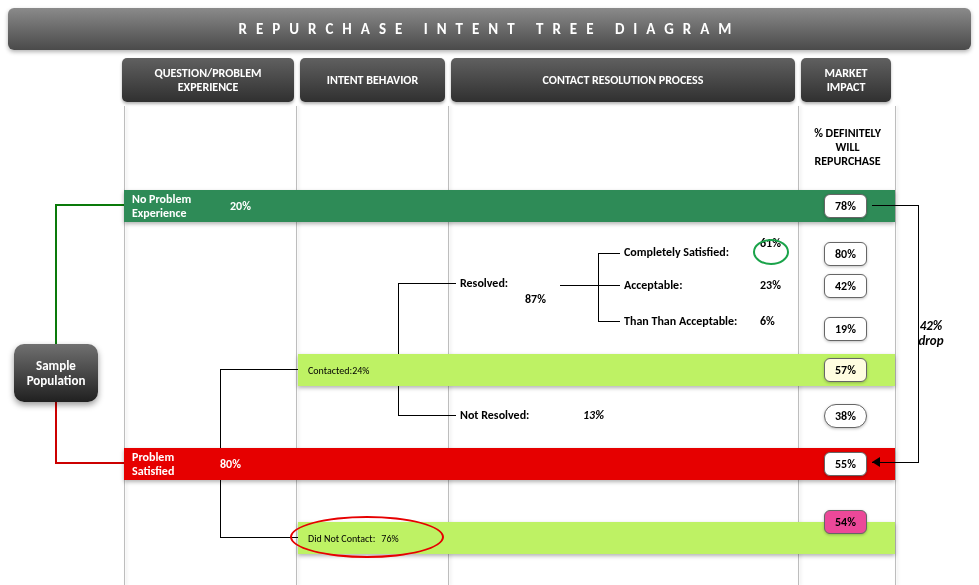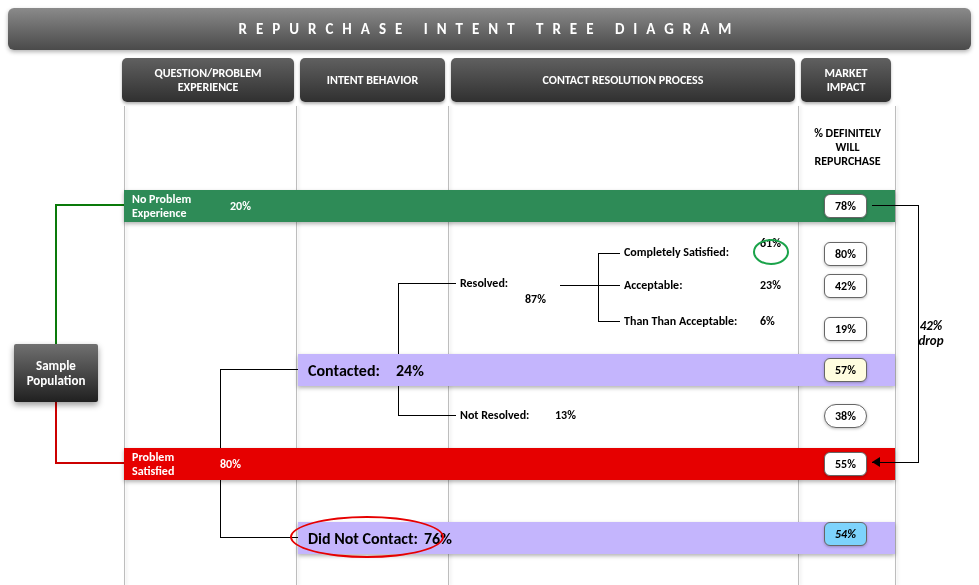--- a/index.html
+++ b/index.html
@@ -47,21 +47,21 @@
     height: 44px;
   }
   
   .sample-pop {
     position: absolute;
     left: 14px;
     top: 286px;
     width: 84px;
     height: 58px;
     background: linear-gradient(to bottom, #707070, #202020);
-    border-radius: 2px;
+    border-radius: 10px;
     color: #fff;
     font-weight: bold;
     font-size: 13px;
     text-align: center;
     display: flex;
     align-items: center;
     justify-content: center;
     box-shadow: 0 3px 6px rgba(0,0,0,0.4);
     z-index: 10;
   }
@@ -75,21 +75,21 @@
   
   .band {
     position: absolute;
     height: 32px;
     display: flex;
     align-items: center;
     box-shadow: 0 2px 4px rgba(0,0,0,0.3);
   }
   
   .band-green { background: #2e8b57; color: #ffffff; font-weight: bold; font-size: 12px; }
-  .band-yellow { background: #c4b5fd; color: #000; font-weight: bold; font-size: 16px; }
+  .band-yellow { background: #bef264; color: #000; font-weight: normal; font-size: 10px; }
   .band-red { background: #e60000; color: #fff; font-weight: bold; font-size: 12px; }
   
   .badge {
     position: absolute;
     background: #fff;
     border: 1px solid #666;
     border-radius: 6px;
     font-weight: bold;
     font-size: 12px;
     padding: 4px 10px;
@@ -240,49 +240,49 @@
   </div>
   <div class="text-label" style="left:760px; top:256px;">
     <span>6%</span>
   </div>
   <div class="badge" style="left:824px; top:259px;">
     <span>19%</span>
   </div>
 
   <div class="band band-yellow" style="left:298px; top:296px; width:597px;">
     <span style="margin-left:10px;">Contacted:</span>
-    <span style="margin-left:16px;">24%</span>
+    <span style="">24%</span>
   </div>
   <div class="badge" style="left:824px; top:300px; background:#fffde0;">
     <span>57%</span>
   </div>
 
   <div class="text-label" style="left:460px; top:350px;">
     <span>Not Resolved:</span>
   </div>
-  <div class="text-label" style="left:555px; top:350px;">
+  <div class="text-label" style="left:583px; top:350px;font-style:italic;">
     <span>13%</span>
   </div>
   <div class="badge" style="left:824px; top:346px;border-radius:12px;">
     <span>38%</span>
   </div>
 
   <div class="band band-red" style="left:124px; top:390px; width:771px;">
     <span style="margin-left:8px; width:80px; display:inline-block;">Problem Satisfied</span>
     <span style="margin-left:8px;">80%</span>
   </div>
   <div class="badge" style="left:824px; top:394px;">
     <span>55%</span>
   </div>
 
   <div class="band band-yellow" style="left:298px; top:464px; width:597px;">
     <span style="margin-left:10px;">Did Not Contact:</span>
     <span style="margin-left:6px;">76%</span>
   </div>
-  <div class="badge" style="left:824px; top:464px; background:#7dd3fc;font-style:italic;">
+  <div class="badge" style="left:824px; top:452px; background:#ec4899;">
     <span>54%</span>
   </div>
   <div class="ellipse-red" style="left:290px; top:458px; width:154px; height:42px;"></div>
 
   <div class="connector" style="left:872px; top:147px; width:46px; border-top-width:1.5px;"></div>
   <div class="connector" style="left:918px; top:147px; height:258px; border-left-width:1.5px;"></div>
   <div class="connector" style="left:872px; top:404px; width:46px; border-top-width:1.5px;"></div>
 
   <div style="position:absolute; left:872px; top:399px; width:0; height:0; border-top:5px solid transparent; border-bottom:5px solid transparent; border-right:8px solid #000;"></div>
   <div class="drop-label" style="left:906px; top:260px; width:50px;">

